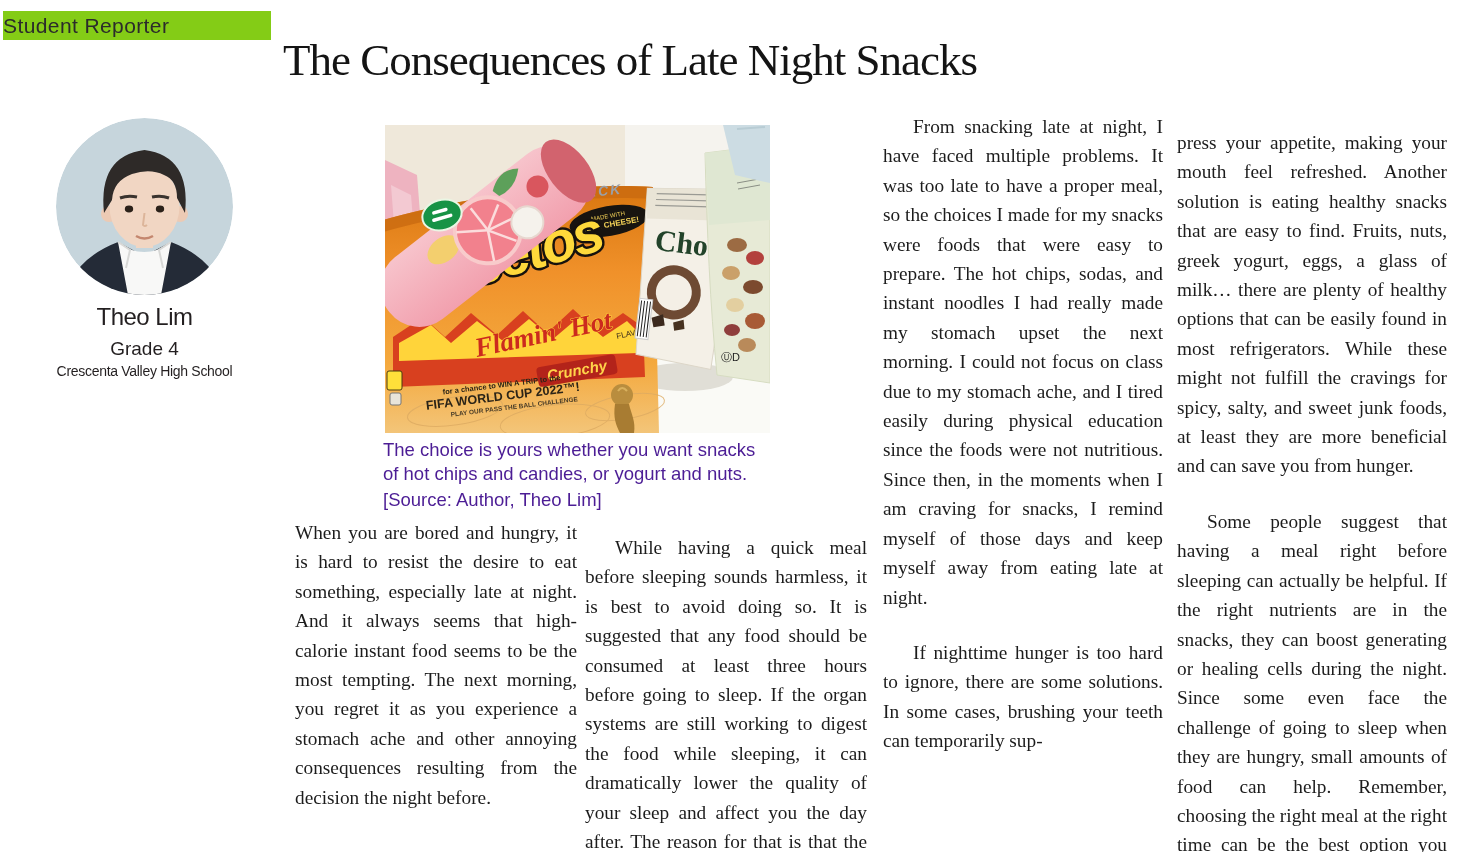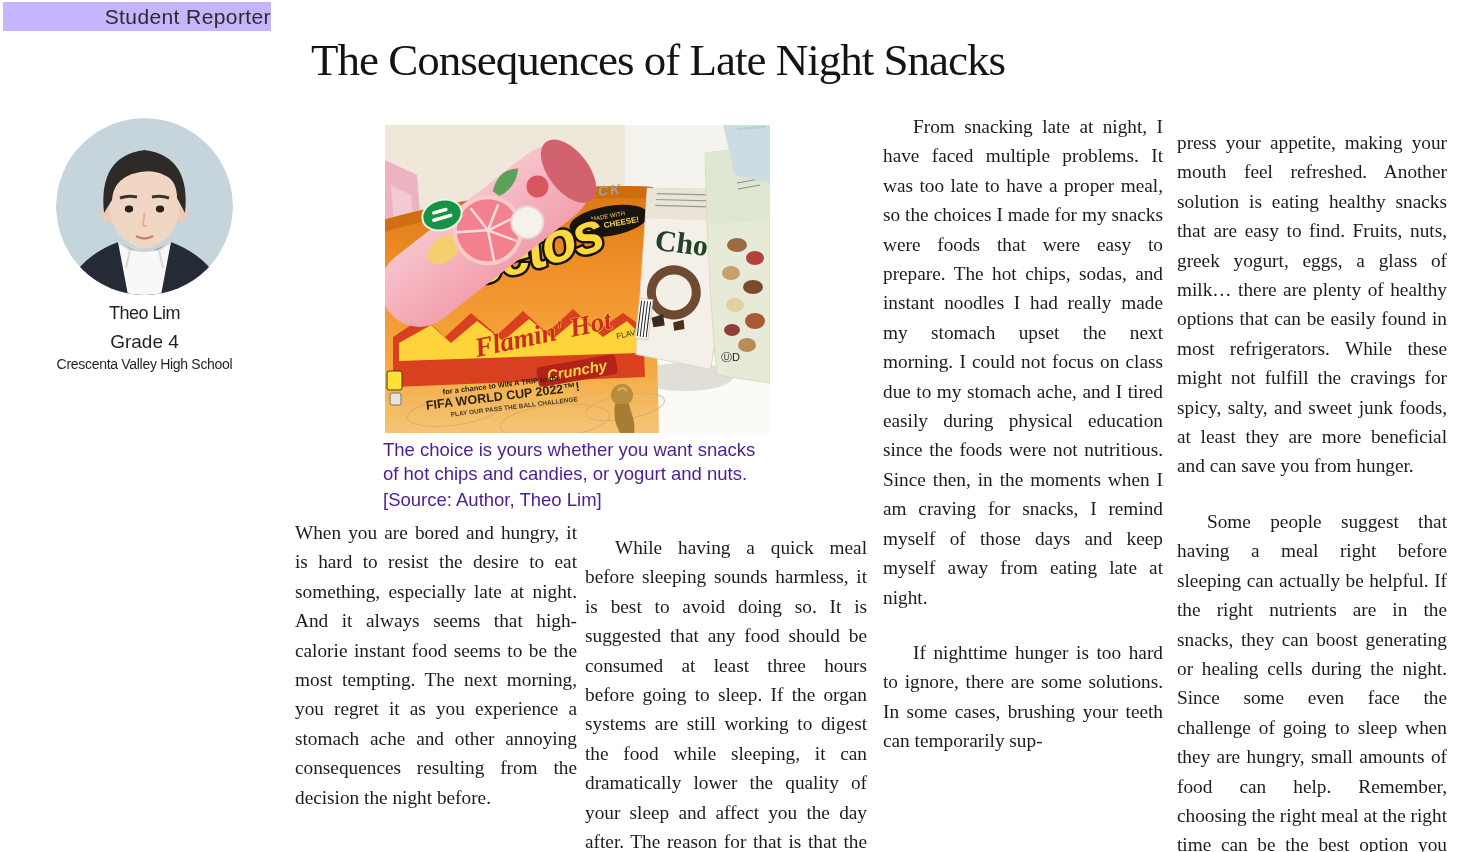--- a/index.html
+++ b/index.html
@@ -1,32 +1,32 @@
 <!DOCTYPE html>
 <html lang="en"><head>
 <meta charset="utf-8">
 <style>
   html,body{margin:0;padding:0;background:#ffffff;}
   .page{position:relative;width:1459px;height:852px;background:#fff;overflow:hidden;
         font-family:"Liberation Sans",sans-serif;color:#1b1b1b;}
 
   
-  .kicker{position:absolute;left:3px;top:2px;width:268px;height:29px;background:#c4b5fd;
-          display:flex;align-items:center;justify-content:flex-end;}
+  .kicker{position:absolute;left:3px;top:11px;width:268px;height:29px;background:#84cc16;
+          display:flex;align-items:center;justify-content:flex-start;}
   .kicker span{font-size:21px;color:#2b2b2b;letter-spacing:.4px;}
 
   
-  .headline{position:absolute;left:255px;top:34px;width:750px;text-align:right;
+  .headline{position:absolute;left:255px;top:34px;width:750px;text-align:center;
             font-family:"Liberation Serif",serif;font-weight:normal;font-size:45px;
             letter-spacing:-1px;color:#141414;margin:0;}
 
   
   .author{position:absolute;left:22px;top:118px;width:245px;text-align:center;color:#231f20;}
   .avatar{width:177px;height:177px;margin:0 auto;display:block;}
-  .author .name{margin-top:8px;font-size:18px;letter-spacing:-.5px;}
+  .author .name{margin-top:8px;font-size:24px;letter-spacing:-.5px;}
   .author .grade{margin-top:7px;font-size:19px;}
   .author .school{margin-top:3px;font-size:14px;letter-spacing:-.3px;}
 
   
   .photo{position:absolute;left:385px;top:125px;width:385px;height:308px;display:block;}
   .caption{position:absolute;left:383px;top:438px;width:390px;font-size:18.5px;
            line-height:24px;color:#4c1d95;}
   .caption .src{text-align:left;margin-top:2px;}
 
   

